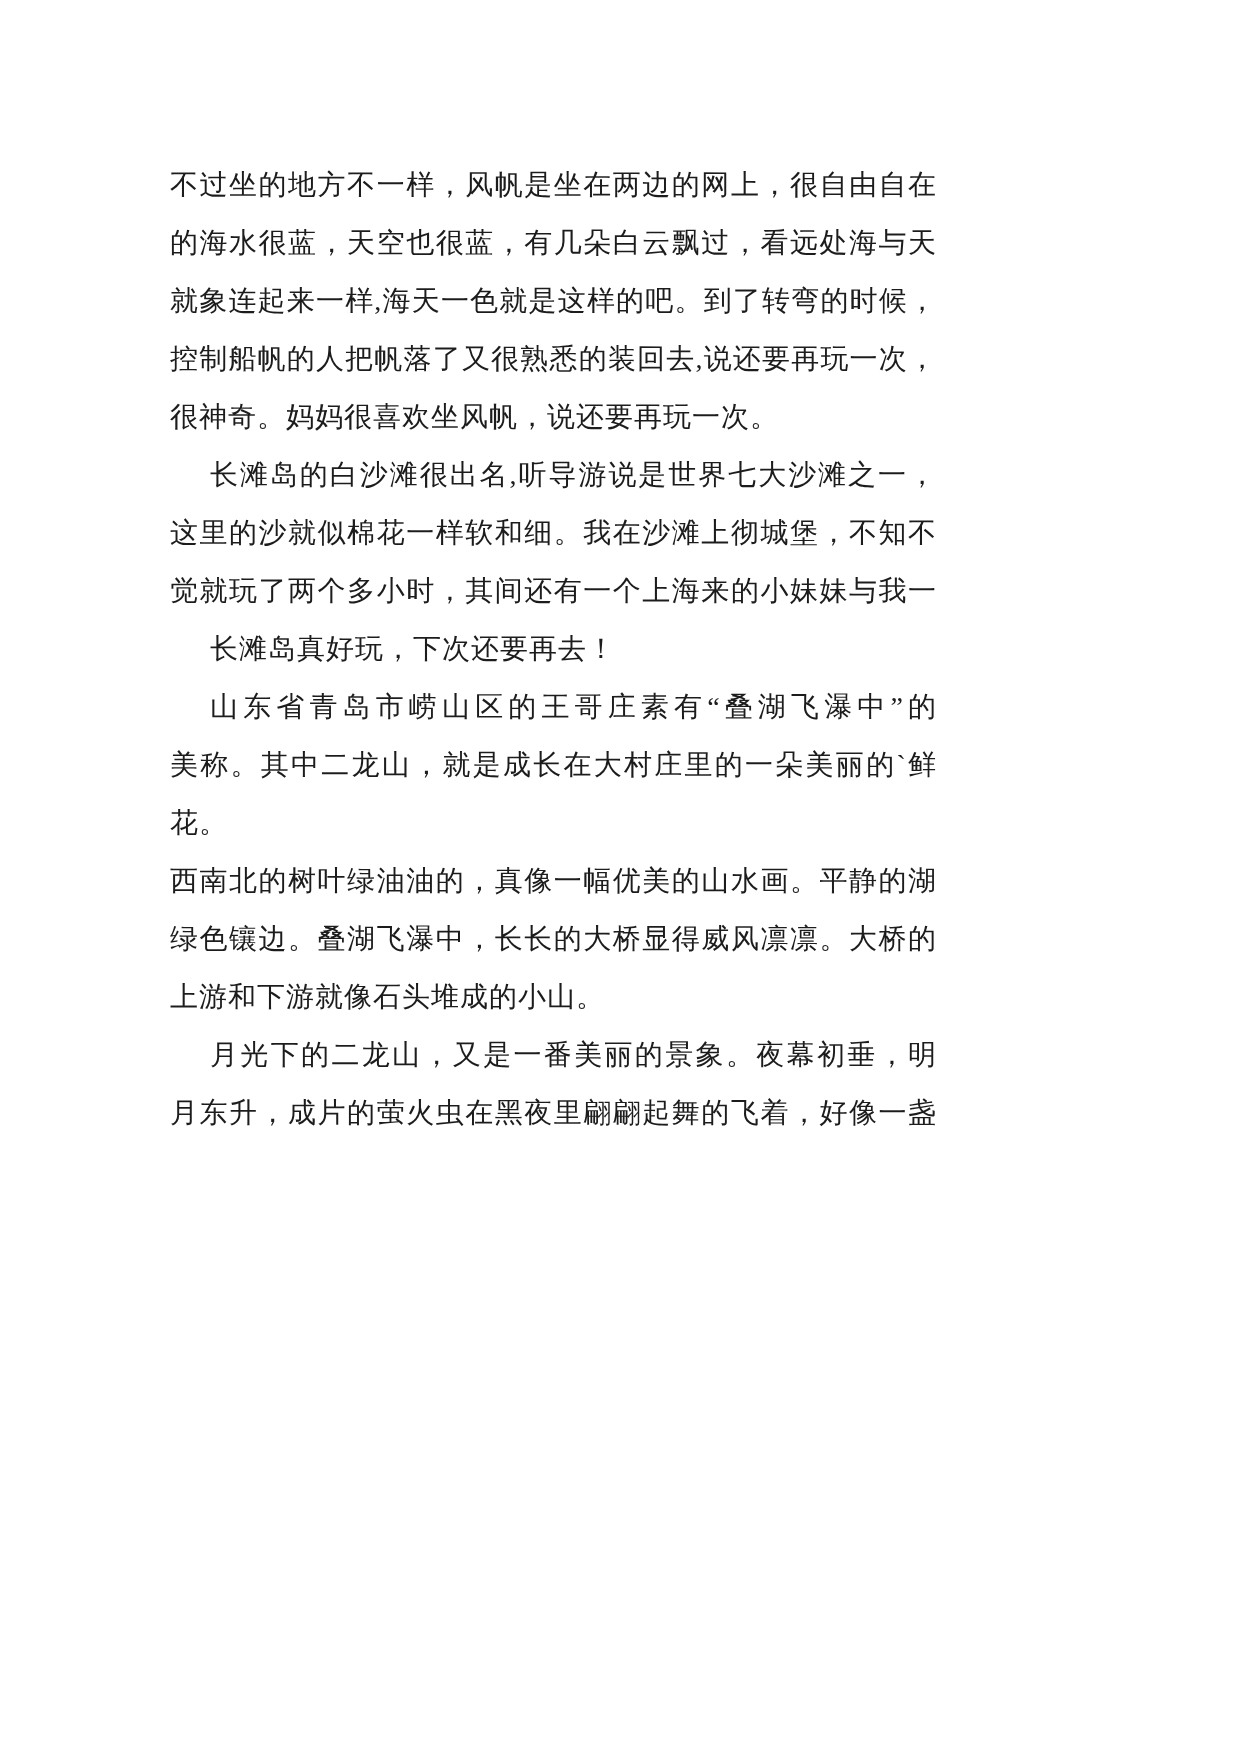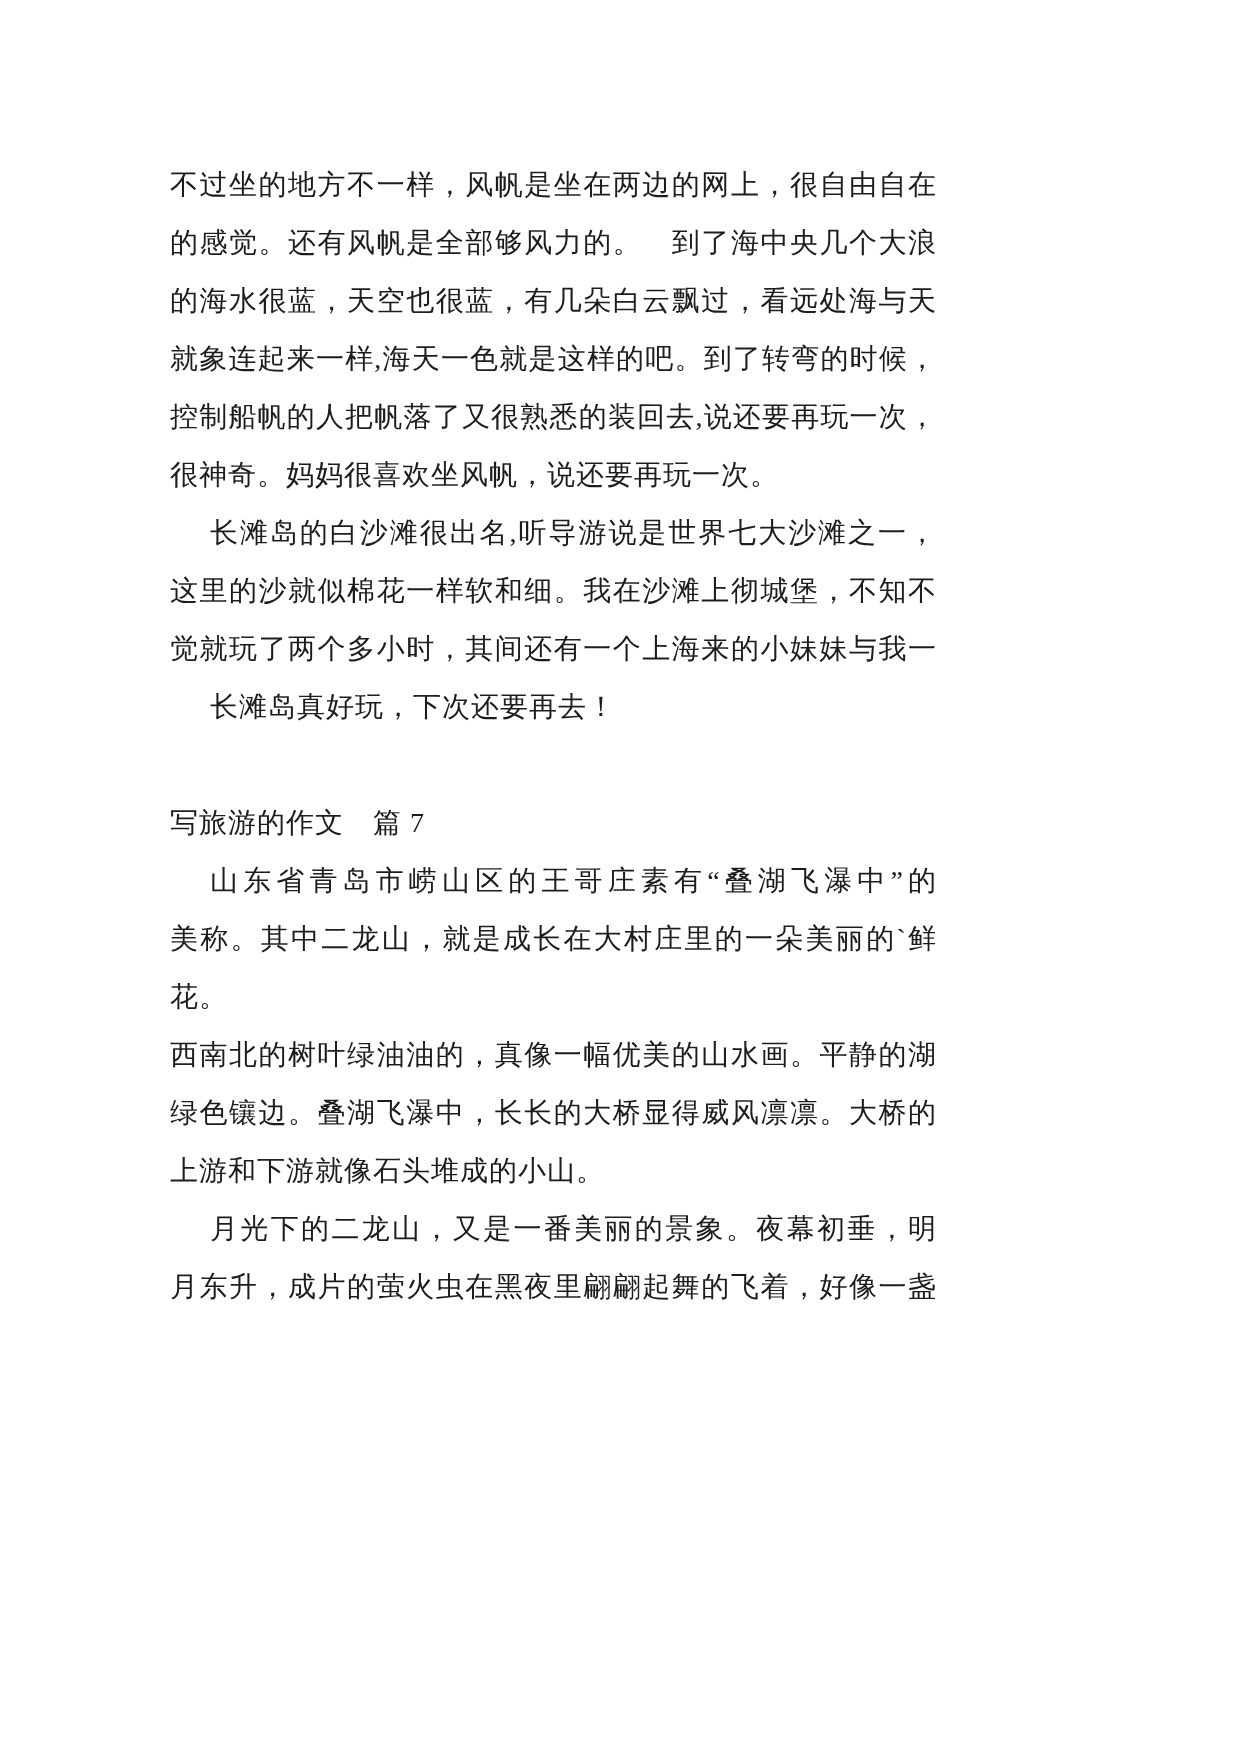--- a/index.html
+++ b/index.html
@@ -43,38 +43,36 @@
   .paragraph { margin: 0; padding: 0; }
 </style>
 </head>
 <body>
 
 <div class="page">
   <div class="textblock">
 
     <div class="paragraph">
       <div class="line j">不过坐的地方不一样，风帆是坐在两边的网上，很自由自在</div>
-      <div class="line j">的感觉。还有风帆是全部够风力的。　到了海中央几个大浪</div>
       <div class="line j">的海水很蓝，天空也很蓝，有几朵白云飘过，看远处海与天</div>
       <div class="line j">就象连起来一样,海天一色就是这样的吧。到了转弯的时候，</div>
       <div class="line j">控制船帆的人把帆落了又很熟悉的装回去,说还要再玩一次，</div>
       <div class="line">很神奇。妈妈很喜欢坐风帆，说还要再玩一次。</div>
     </div>
 
     <div class="paragraph">
       <div class="line ind j">长滩岛的白沙滩很出名,听导游说是世界七大沙滩之一，</div>
       <div class="line j">这里的沙就似棉花一样软和细。我在沙滩上彻城堡，不知不</div>
       <div class="line j">觉就玩了两个多小时，其间还有一个上海来的小妹妹与我一</div>
     </div>
 
     <div class="paragraph">
       <div class="line ind">长滩岛真好玩，下次还要再去！</div>
     </div>
 
-    <div class="line heading">写旅游的作文　篇 7</div>
 
     <div class="paragraph">
       <div class="line ind j">山东省青岛市崂山区的王哥庄素有“叠湖飞瀑中”的</div>
       <div class="line j">美称。其中二龙山，就是成长在大村庄里的一朵美丽的`鲜</div>
       <div class="line">花。</div>
     </div>
 
     <div class="paragraph">
       <div class="line j">西南北的树叶绿油油的，真像一幅优美的山水画。平静的湖</div>
       <div class="line j">绿色镶边。叠湖飞瀑中，长长的大桥显得威风凛凛。大桥的</div>

